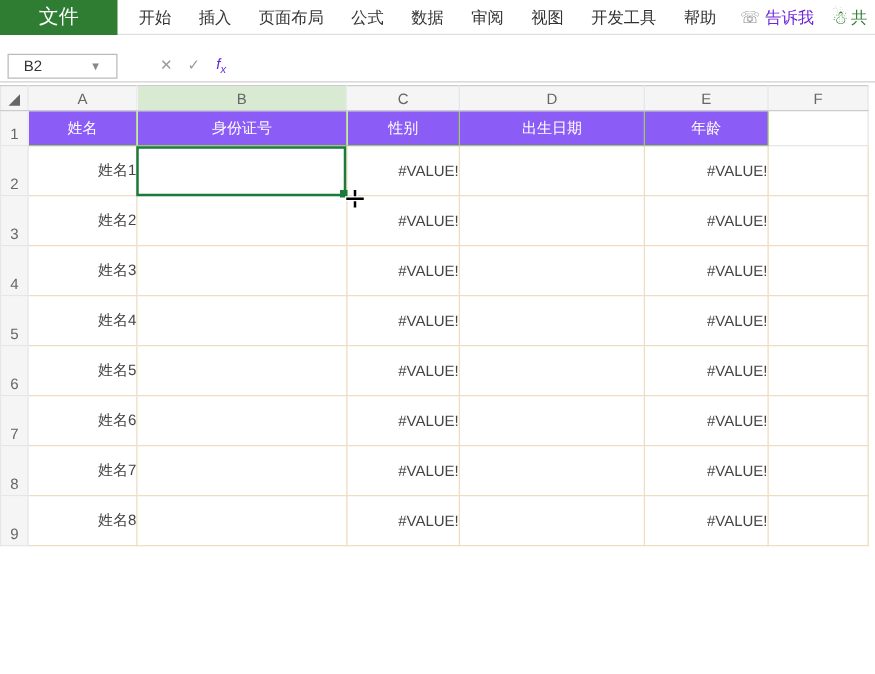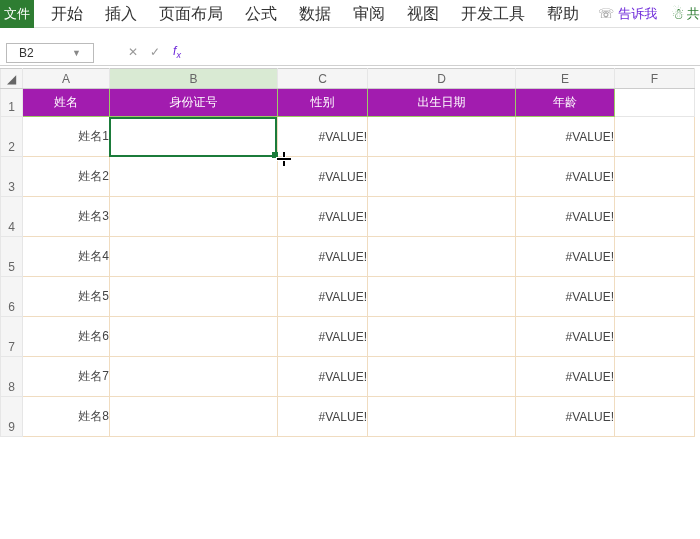--- a/index.html
+++ b/index.html
@@ -1,20 +1,20 @@
 <!DOCTYPE html>
 <html><head>
 <meta charset="utf-8">
 <style>
 *{box-sizing:border-box;margin:0;padding:0;font-family:"Microsoft YaHei",SimSun,sans-serif}
 body{background:#fff;font-size:12px;color:#333;overflow:hidden;width:700px;height:539px}
 
 .menubar{display:flex;align-items:center;height:28px;border-bottom:1px solid #e0e0e0;background:#fff}
-.menubar .file-tab{background:#2e7d32;color:#fff;padding:0 4px;height:28px;line-height:28px;font-size:13px}
-.menubar .tab{padding:0 11px;height:28px;line-height:28px;font-size:16px;color:#333;cursor:pointer}
+.menubar .file-tab{background:#2e7d32;color:#fff;padding:0 31px;height:28px;line-height:28px;font-size:16px}
+.menubar .tab{padding:0 11px;height:28px;line-height:28px;font-size:13px;color:#333;cursor:pointer}
 .menubar .spacer{margin-left:6px}
 .menubar .tell-icon{color:#888;margin-right:4px;font-size:13px}
 .menubar .tell{color:#6d28d9;font-size:13px}
 .menubar .share-icon{color:#2e7d32;margin-left:14px;font-size:15px}
 .menubar .share-txt{color:#2e7d32;font-size:13px;margin-left:2px}
 
 .fb-row{display:flex;align-items:center;height:26px;border-bottom:1px solid #d0d0d0;margin-top:12px}
 .namebox{width:88px;height:20px;border:1px solid #bbb;margin-left:6px;padding:0 12px;line-height:18px;font-size:12px;color:#333;display:flex;align-items:center;justify-content:space-between}
 .namebox .dd{color:#888;font-size:9px}
 .fb-btns{display:flex;align-items:center;margin-left:28px;color:#999}
@@ -25,21 +25,21 @@
 .sheet{position:relative;margin-top:2px}
 table{border-collapse:collapse;table-layout:fixed}
 th,td{border:1px solid #e6e6e6;font-size:12px;font-weight:normal;color:#444;overflow:hidden;white-space:nowrap}
 
 .colheads th{background:#f5f5f5;height:20px;text-align:center;color:#666;border-top:1px solid #ccc;border-bottom:1px solid #ccc}
 .colheads th.corner{background:#f5f5f5}
 .colheads th.sel{background:#d9ead3}
 
 td.rh{background:#f5f5f5;text-align:center;width:22px;color:#666;vertical-align:bottom;padding-bottom:2px}
 
-tr.greenhead td.c{background:#a21caf;color:#fff;text-align:center;height:28px;vertical-align:middle;border:1px solid #9ccc65}
+tr.greenhead td.c{background:#8b5cf6;color:#fff;text-align:center;height:28px;vertical-align:middle;border:1px solid #9ccc65}
 tr.greenhead td.rh{height:28px}
 
 tr.data td.c{height:40px;vertical-align:middle;text-align:right;border-color:#f0dcc0}
 tr.data td.rh{height:40px}
 tr.empty td.c{height:22px}
 tr.empty td.rh{height:22px}
 
 col.cc{width:22px}
 col.cA{width:87px}
 col.cB{width:168px}

